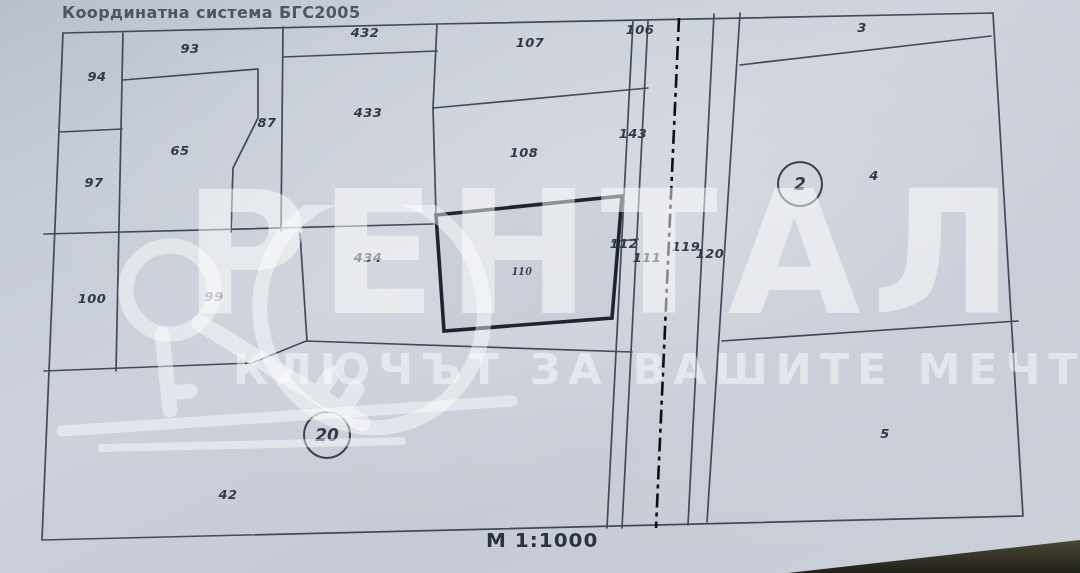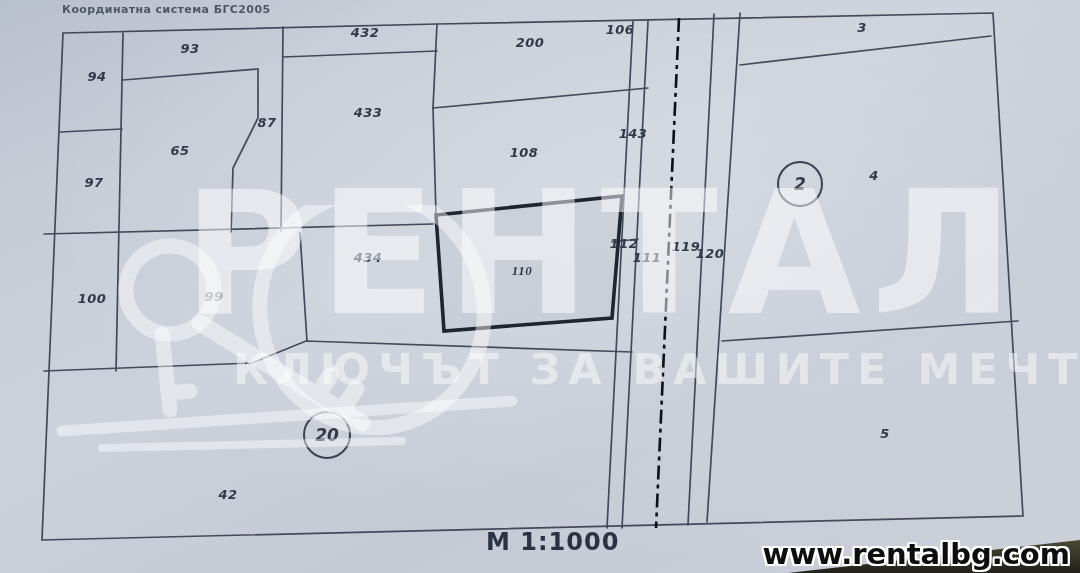--- a/index.html
+++ b/index.html
@@ -7,22 +7,22 @@
     position:relative;width:1080px;height:573px;overflow:hidden;
     font-family:"DejaVu Sans",sans-serif;
     background:
       radial-gradient(ellipse 900px 500px at 62% 38%, rgba(255,255,255,0.20), rgba(255,255,255,0) 70%),
       linear-gradient(155deg,#b9c0cd 0%, #c6ccd6 18%, #ccd1db 42%, #c5cad5 68%, #cbd0d9 100%);
   }
   
   #linework{position:absolute;left:0;top:0;width:1080px;height:573px;}
   
   .doc-text{position:absolute;color:#3a4254;white-space:nowrap;}
-  #coordsys{left:62px;top:3px;font-size:11px;font-weight:bold;letter-spacing:0.4px;opacity:0.85;}
-  #scale{left:486px;top:528px;font-size:24px;font-weight:bold;color:#2b3342;letter-spacing:1px;}
+  #coordsys{left:62px;top:3px;font-size:16px;font-weight:bold;letter-spacing:0.4px;opacity:0.85;}
+  #scale{left:486px;top:528px;font-size:20px;font-weight:bold;color:#2b3342;letter-spacing:1px;}
   
   .parcel-label{
     position:absolute;transform:translate(-50%,-50%);
     font-style:italic;font-weight:bold;font-size:13px;color:#323a49;
     letter-spacing:0.5px;white-space:nowrap;
   }
   .circled-label{
     position:absolute;transform:translate(-50%,-50%);
     border:2px solid #3a4250;border-radius:50%;
     display:flex;align-items:center;justify-content:center;
@@ -97,22 +97,22 @@
     <path d="M436,215 L622,196 L612,318 L444,331 Z" stroke="#1e2531" stroke-width="3.6" fill="rgba(160,168,182,0.15)"></path>
   </svg>
 
   <div id="coordsys" class="doc-text">Координатна система БГС2005</div>
   <div id="scale" class="doc-text">М 1:1000</div>
 
   <div id="labels-layer">
       <div class="parcel-label" style="left: 97px; top: 76px;">94</div>
       <div class="parcel-label" style="left: 190px; top: 48px;">93</div>
       <div class="parcel-label" style="left: 365px; top: 32px;">432</div>
-      <div class="parcel-label" style="left: 530px; top: 42px;">200</div>
-      <div class="parcel-label" style="left: 620px; top: 29px;">106</div>
+      <div class="parcel-label" style="left: 530px; top: 42px;">107</div>
+      <div class="parcel-label" style="left: 640px; top: 29px;">106</div>
       <div class="parcel-label" style="left: 862px; top: 27px;">3</div>
       <div class="parcel-label" style="left: 94px; top: 182px;">97</div>
       <div class="parcel-label" style="left: 180px; top: 150px;">65</div>
       <div class="parcel-label" style="left: 267px; top: 122px;">87</div>
       <div class="parcel-label" style="left: 368px; top: 112px;">433</div>
       <div class="parcel-label" style="left: 524px; top: 152px;">108</div>
       <div class="parcel-label" style="left: 633px; top: 133px;">143</div>
       <div class="parcel-label" style="left: 874px; top: 175px;">4</div>
       <div class="parcel-label" style="left: 92px; top: 298px;">100</div>
       <div class="parcel-label" style="left: 214px; top: 296px;">99</div>
@@ -141,15 +141,14 @@
 
         <path d="M20,226 L470,196" stroke-width="11"></path>
         <path d="M60,243 L360,236" stroke-width="8"></path>
       </g>
     </svg>
     <div id="wm-brand">РЕНТАЛ</div>
     <div id="wm-slogan">КЛЮЧЪТ ЗА ВАШИТЕ МЕЧТИ</div>
   </div>
 
   <div id="corner-wedge"></div>
-  <div id="website">www.rentalbg.com</div>
 
 </div>
 
 </body></html>

